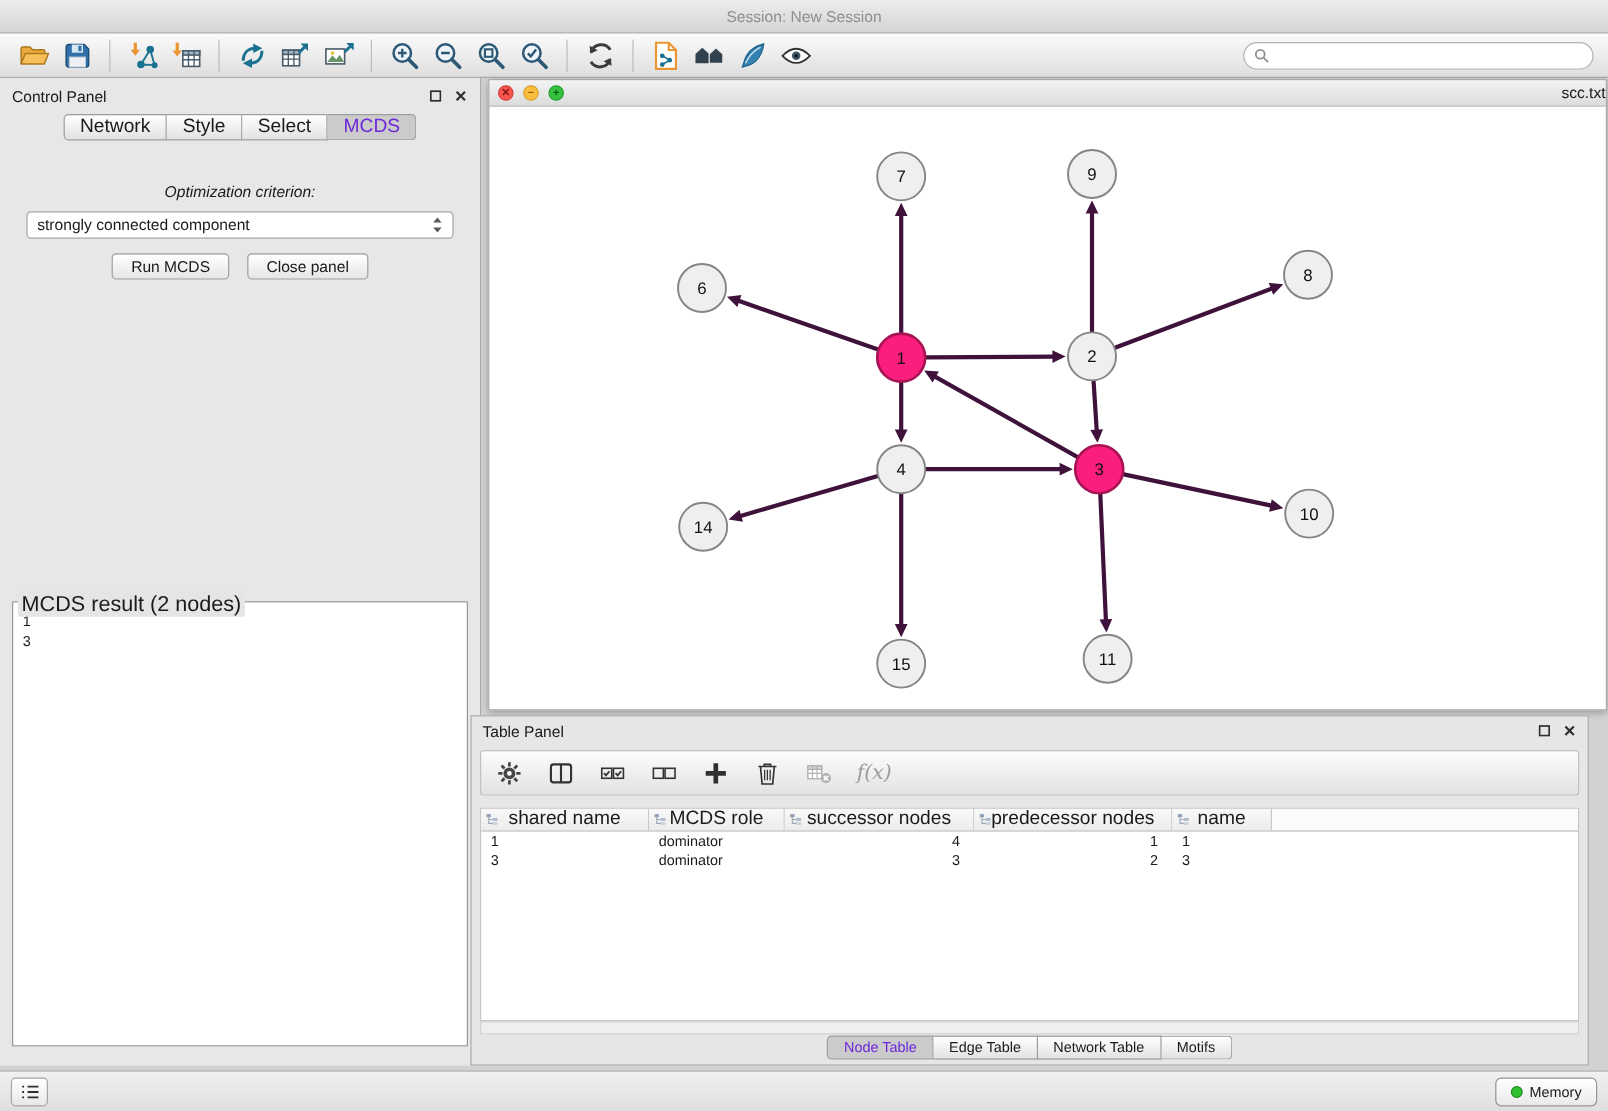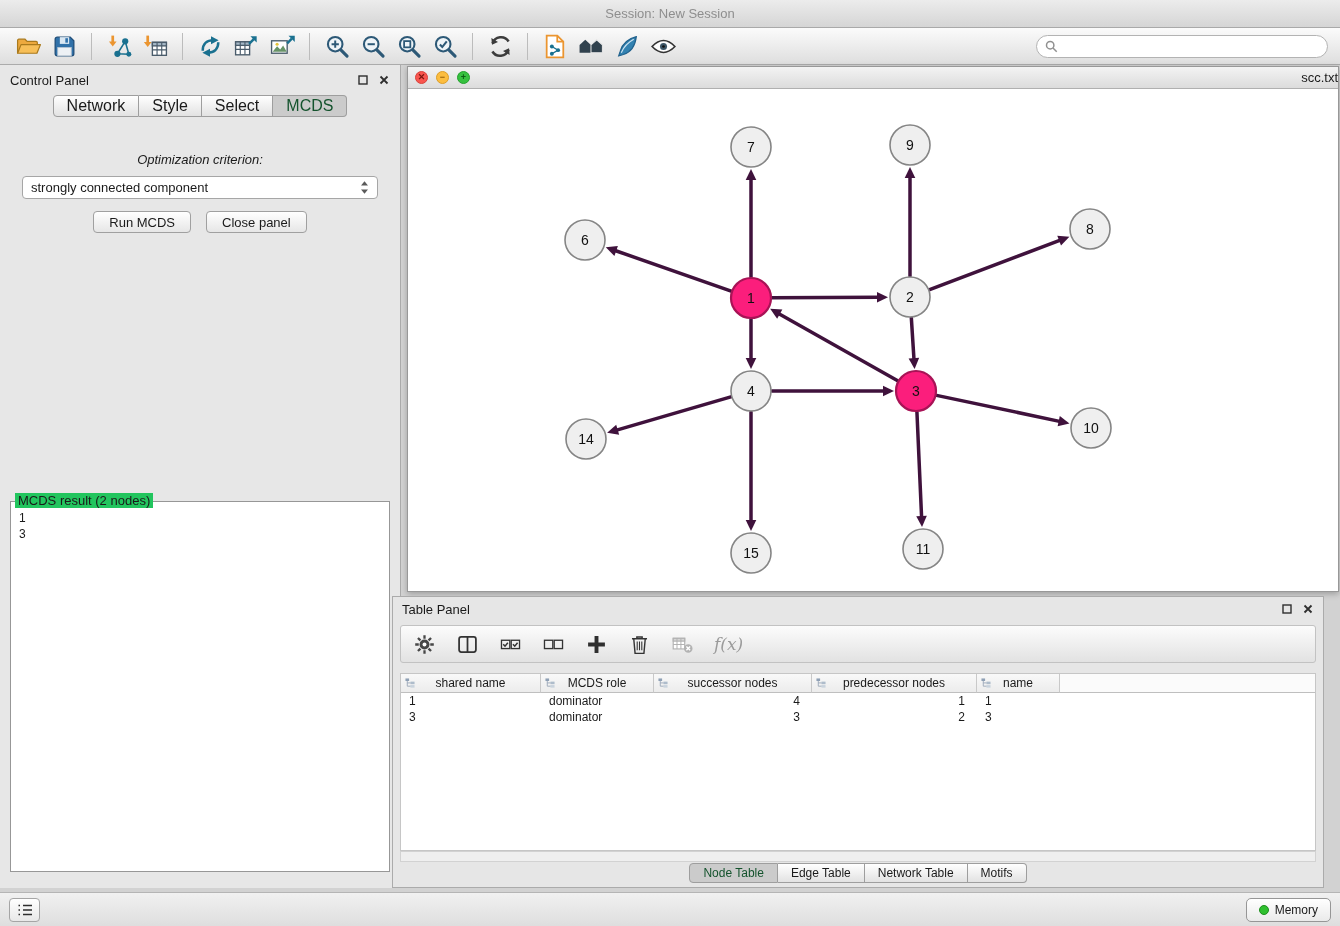--- a/index.html
+++ b/index.html
@@ -17,28 +17,28 @@
   .search-box input{border:none;outline:none;flex:1;font-size:12px;background:transparent;font-family:inherit;}
 
   .control-panel{position:absolute;left:0;top:65px;width:401px;height:823px;background:#e7e7e7;border-right:1px solid #ababab;}
   .cp-header{height:30px;display:flex;align-items:center;padding:0 10px;}
   .win-btns{margin-left:auto;display:flex;gap:9px;align-items:center;}
   .win-btn{width:12px;height:12px;display:flex;align-items:center;justify-content:center;}
   .cp-tabs,.tp-tabs{display:flex;justify-content:center;}
   .tab{height:22px;padding:0 13px;display:flex;align-items:center;background:linear-gradient(#ffffff,#e2e2e2);border:1px solid #9e9e9e;border-left:none;font-size:16px;cursor:default;}
   .tab:first-child{border-left:1px solid #9e9e9e;border-radius:4px 0 0 4px;}
   .tab:last-child{border-radius:0 4px 4px 0;}
-  .tab.active{background:#cbcbcb;color:#14532d;}
+  .tab.active{background:#cbcbcb;color:#6d28d9;}
   .opt-label{text-align:center;margin-top:35px;font-style:italic;}
   .dropdown{margin:9px auto 0;width:356px;height:23px;background:#fff;border:1px solid #a6a6a6;border-radius:4px;display:flex;align-items:center;padding:0 8px;}
   .dd-arrows{margin-left:auto;display:flex;}
   .btn-row{display:flex;justify-content:center;gap:15px;margin-top:12px;}
   .push-btn{height:22px;padding:0 15px;background:linear-gradient(#ffffff,#e6e6e6);border:1px solid #a0a0a0;border-radius:4px;font-size:13px;display:flex;align-items:center;cursor:default;}
   .result-field{position:absolute;left:10px;top:436px;width:380px;height:371px;border:1px solid #979797;background:#fff;}
-  .result-legend{position:absolute;top:-9px;left:4px;background:#22c55e;padding:0 3px;font-size:13px;}
+  .result-legend{position:absolute;top:-9px;left:4px;background:#e5e5e5;padding:0 3px;font-size:18px;}
   .result-lines{padding:8px 8px;font-size:12px;}
   .result-line{line-height:16px;}
 
   .network-window{position:absolute;left:407px;top:66px;width:932px;height:526px;background:#fff;border:1px solid #989898;box-shadow:0 2px 6px rgba(0,0,0,.25);}
   .nw-titlebar{height:22px;background:linear-gradient(#f3f3f3,#dcdcdc);border-bottom:1px solid #b0b0b0;display:flex;align-items:center;padding:0 7px;position:relative;}
   .traffic{display:flex;gap:8px;z-index:2;}
   .light{width:13px;height:13px;border-radius:50%;font-size:9px;font-weight:bold;text-align:center;line-height:11px;cursor:default;}
   .light.red{background:#f9564f;border:1px solid #d8423b;color:#7e150f;}
   .light.yellow{background:#fcbd3f;border:1px solid #dd9e27;color:#925d09;}
   .light.green{background:#36c13f;border:1px solid #24a12e;color:#0b5e13;}
@@ -47,21 +47,21 @@
   #graph-svg{width:100%;height:100%;display:block;}
 
   .table-panel{position:absolute;left:392px;top:596px;width:932px;height:292px;background:#e6e6e6;border:1px solid #ababab;}
   .tp-header{height:24px;display:flex;align-items:center;padding:0 9px;}
   .tp-toolbar{position:absolute;left:7px;right:7px;top:28px;height:38px;background:linear-gradient(#fcfcfc,#e2e2e2);border:1px solid #c2c2c2;border-radius:3px;display:flex;align-items:center;padding:0 12px;gap:20px;}
   .tpbtn{display:flex;align-items:center;justify-content:center;}
   .tpbtn svg{width:23px;height:23px;display:block;}
   .fx{font-family:"DejaVu Serif",serif;font-style:italic;font-size:17px;color:#9b9b9b;}
   .tp-table{position:absolute;left:7px;right:7px;top:76px;height:178px;background:#fff;border:1px solid #c6c6c6;overflow:hidden;}
   .thead{display:flex;height:19px;}
-  .th{position:relative;display:flex;align-items:center;justify-content:center;font-size:12px;background:linear-gradient(#f9f9f9,#ececec);border-right:1px solid #c9c9c9;border-bottom:1px solid #bfbfbf;flex:none;}
+  .th{position:relative;display:flex;align-items:center;justify-content:center;font-size:16px;background:linear-gradient(#f9f9f9,#ececec);border-right:1px solid #c9c9c9;border-bottom:1px solid #bfbfbf;flex:none;}
   .th .sort{position:absolute;left:4px;top:4px;display:flex;}
   .th-filler{flex:1;background:#fbfbfb;border-bottom:1px solid #bfbfbf;}
   .trow{display:flex;height:16px;font-size:12px;}
   .td{line-height:16px;white-space:nowrap;overflow:hidden;flex:none;}
   .tp-scroll{position:absolute;left:7px;right:7px;top:254px;height:11px;background:#efefef;border:1px solid #d2d2d2;}
   .tp-tabs{position:absolute;left:0;right:0;bottom:4px;}
   .tp-tabs .tab{height:20px;font-size:12px;}
 
   .statusbar{position:absolute;left:0;top:892px;width:1340px;height:34px;background:linear-gradient(#f1f1f1,#dedede);border-top:1px solid #b5b5b5;display:flex;align-items:center;padding:0 9px;}
   .sb-btn{width:31px;height:24px;border:1px solid #a5a5a5;border-radius:4px;background:linear-gradient(#ffffff,#e8e8e8);display:flex;align-items:center;justify-content:center;}

